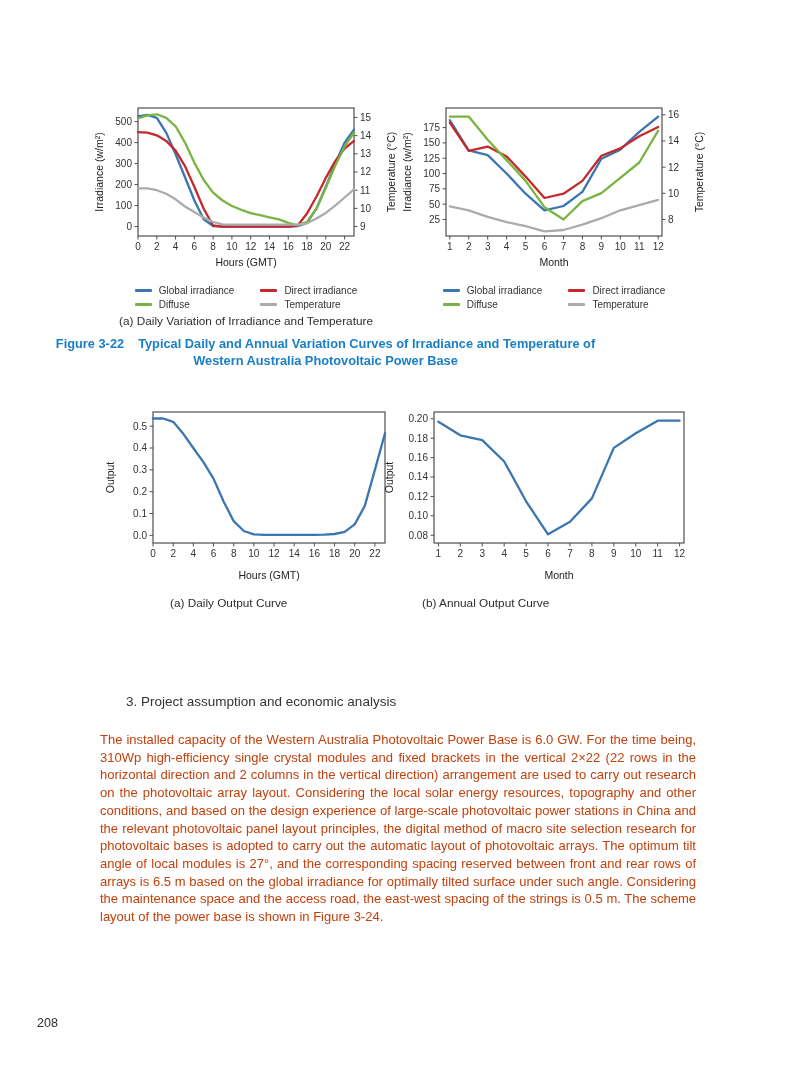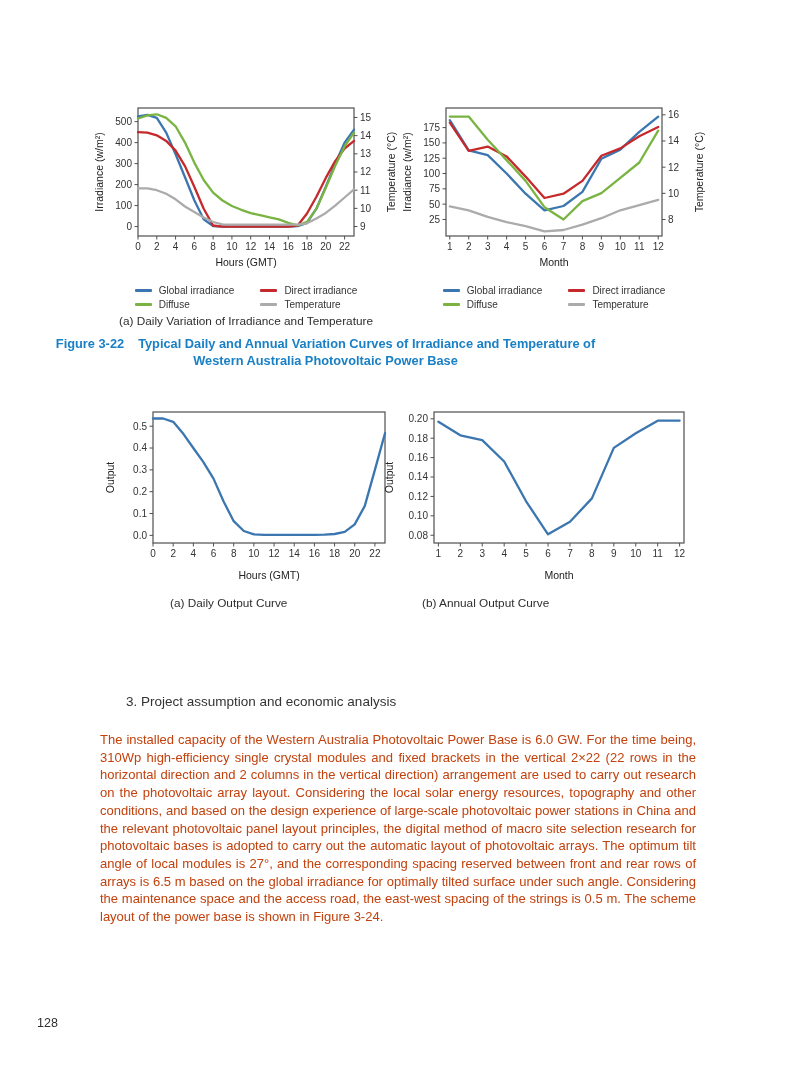--- a/index.html
+++ b/index.html
@@ -291,15 +291,15 @@
       </svg></div>
 
   <div class="abs subcap" style="top:592px;left:170px;">(a) Daily Output Curve</div>
   <div class="abs subcap" style="top:592px;left:422px;">(b) Annual Output Curve</div>
 
 
   <div class="abs heading" style="top:694px;left:110px;margin-left:16px;">3. Project assumption and economic analysis</div>
 
   <div class="abs body-text" style="top:731px;left:100px;">The installed capacity of the Western Australia Photovoltaic Power Base is 6.0 GW. For the time being, 310Wp high-efficiency single crystal modules and fixed brackets in the vertical 2×22 (22 rows in the horizontal direction and 2 columns in the vertical direction) arrangement are used to carry out research on the photovoltaic array layout. Considering the local solar energy resources, topography and other conditions, and based on the design experience of large-scale photovoltaic power stations in China and the relevant photovoltaic panel layout principles, the digital method of macro site selection research for photovoltaic bases is adopted to carry out the automatic layout of photovoltaic arrays. The optimum tilt angle of local modules is 27°, and the corresponding spacing reserved between front and rear rows of arrays is 6.5 m based on the global irradiance for optimally tilted surface under such angle. Considering the maintenance space and the access road, the east-west spacing of the strings is 0.5 m. The scheme layout of the power base is shown in Figure 3-24.</div>
 
-  <div class="abs pagenum" style="top:1016px;left:37px;">128</div>
+  <div class="abs pagenum" style="top:1016px;left:37px;">208</div>
 
 </div>
 
 </body></html>

